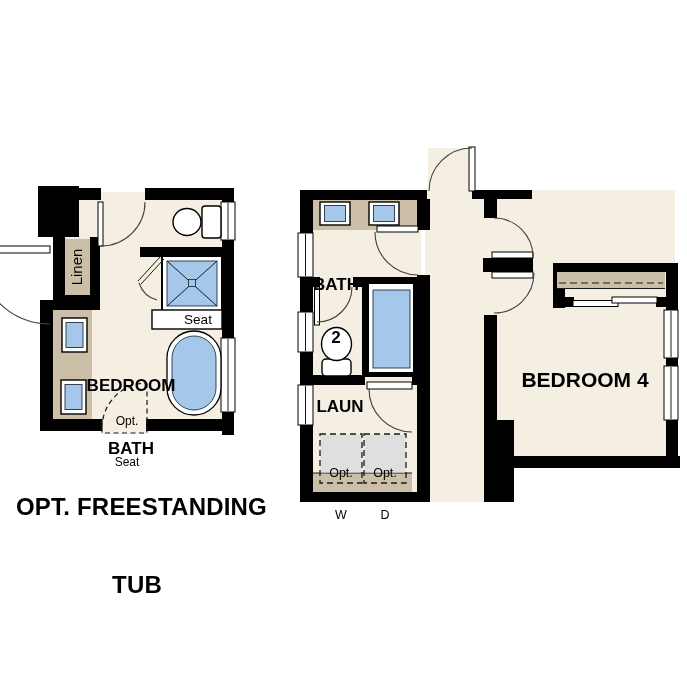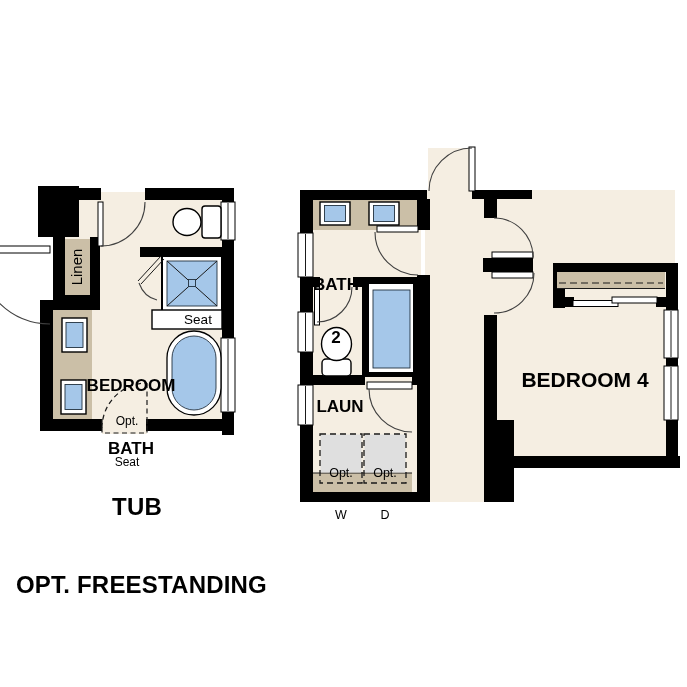--- a/index.html
+++ b/index.html
@@ -249,22 +249,22 @@
   </div>
 
   <div class="lbl seat" style="left:152px;top:310px;width:92px;">Seat</div>
 
   <div class="lbl small" style="left:102px;top:388px;width:50px;">
     <span style="display:block">Opt.</span>
     <span style="display:block">Seat</span>
   </div>
 
   <div class="lbl caption" style="left:16px;top:442px;width:242px;">
+    <span style="display:block">OPT. FREESTANDING</span>
     <span style="display:block">TUB</span>
-    <span style="display:block">OPT. FREESTANDING</span>
   </div>
 
   <div class="lbl room" style="left:296px;top:241px;width:80px;line-height:17.5px;">
     <span style="display:block">BATH</span>
     <span style="display:block">2</span>
   </div>
 
   <div class="lbl room" style="left:300px;top:396px;width:80px;">LAUN</div>
 
   <div class="lbl wd" style="left:320px;top:438px;width:42px;">

